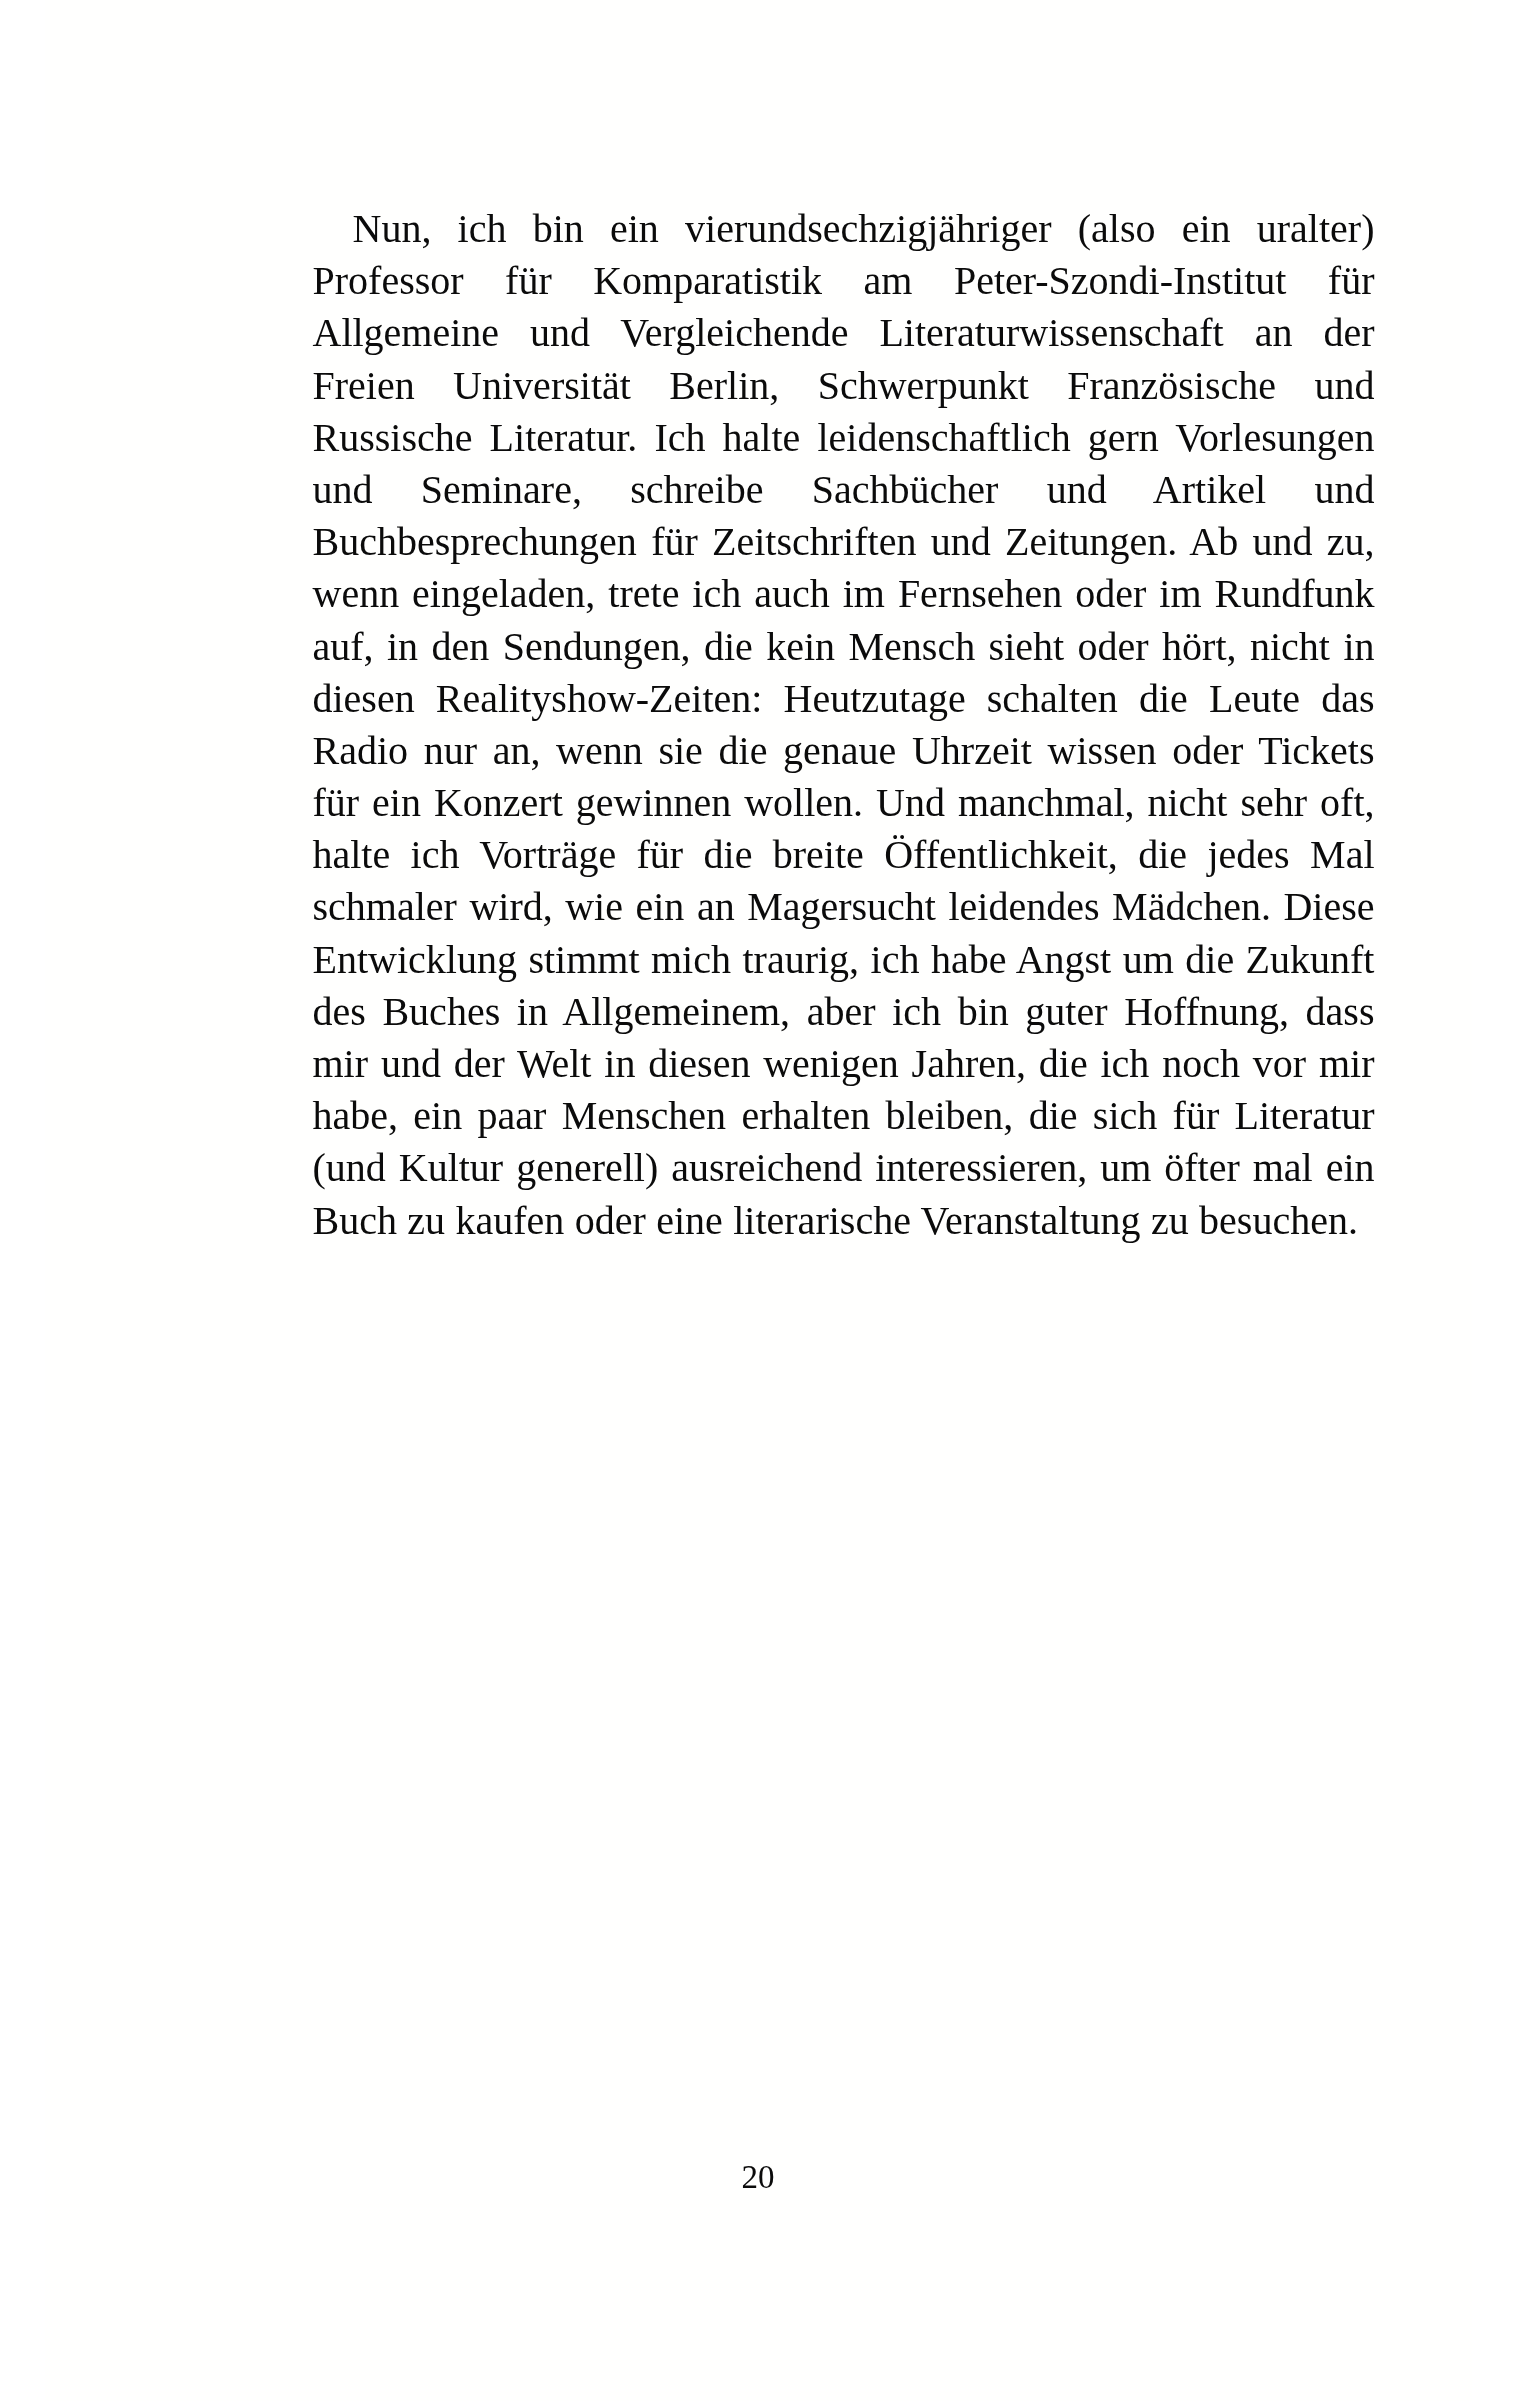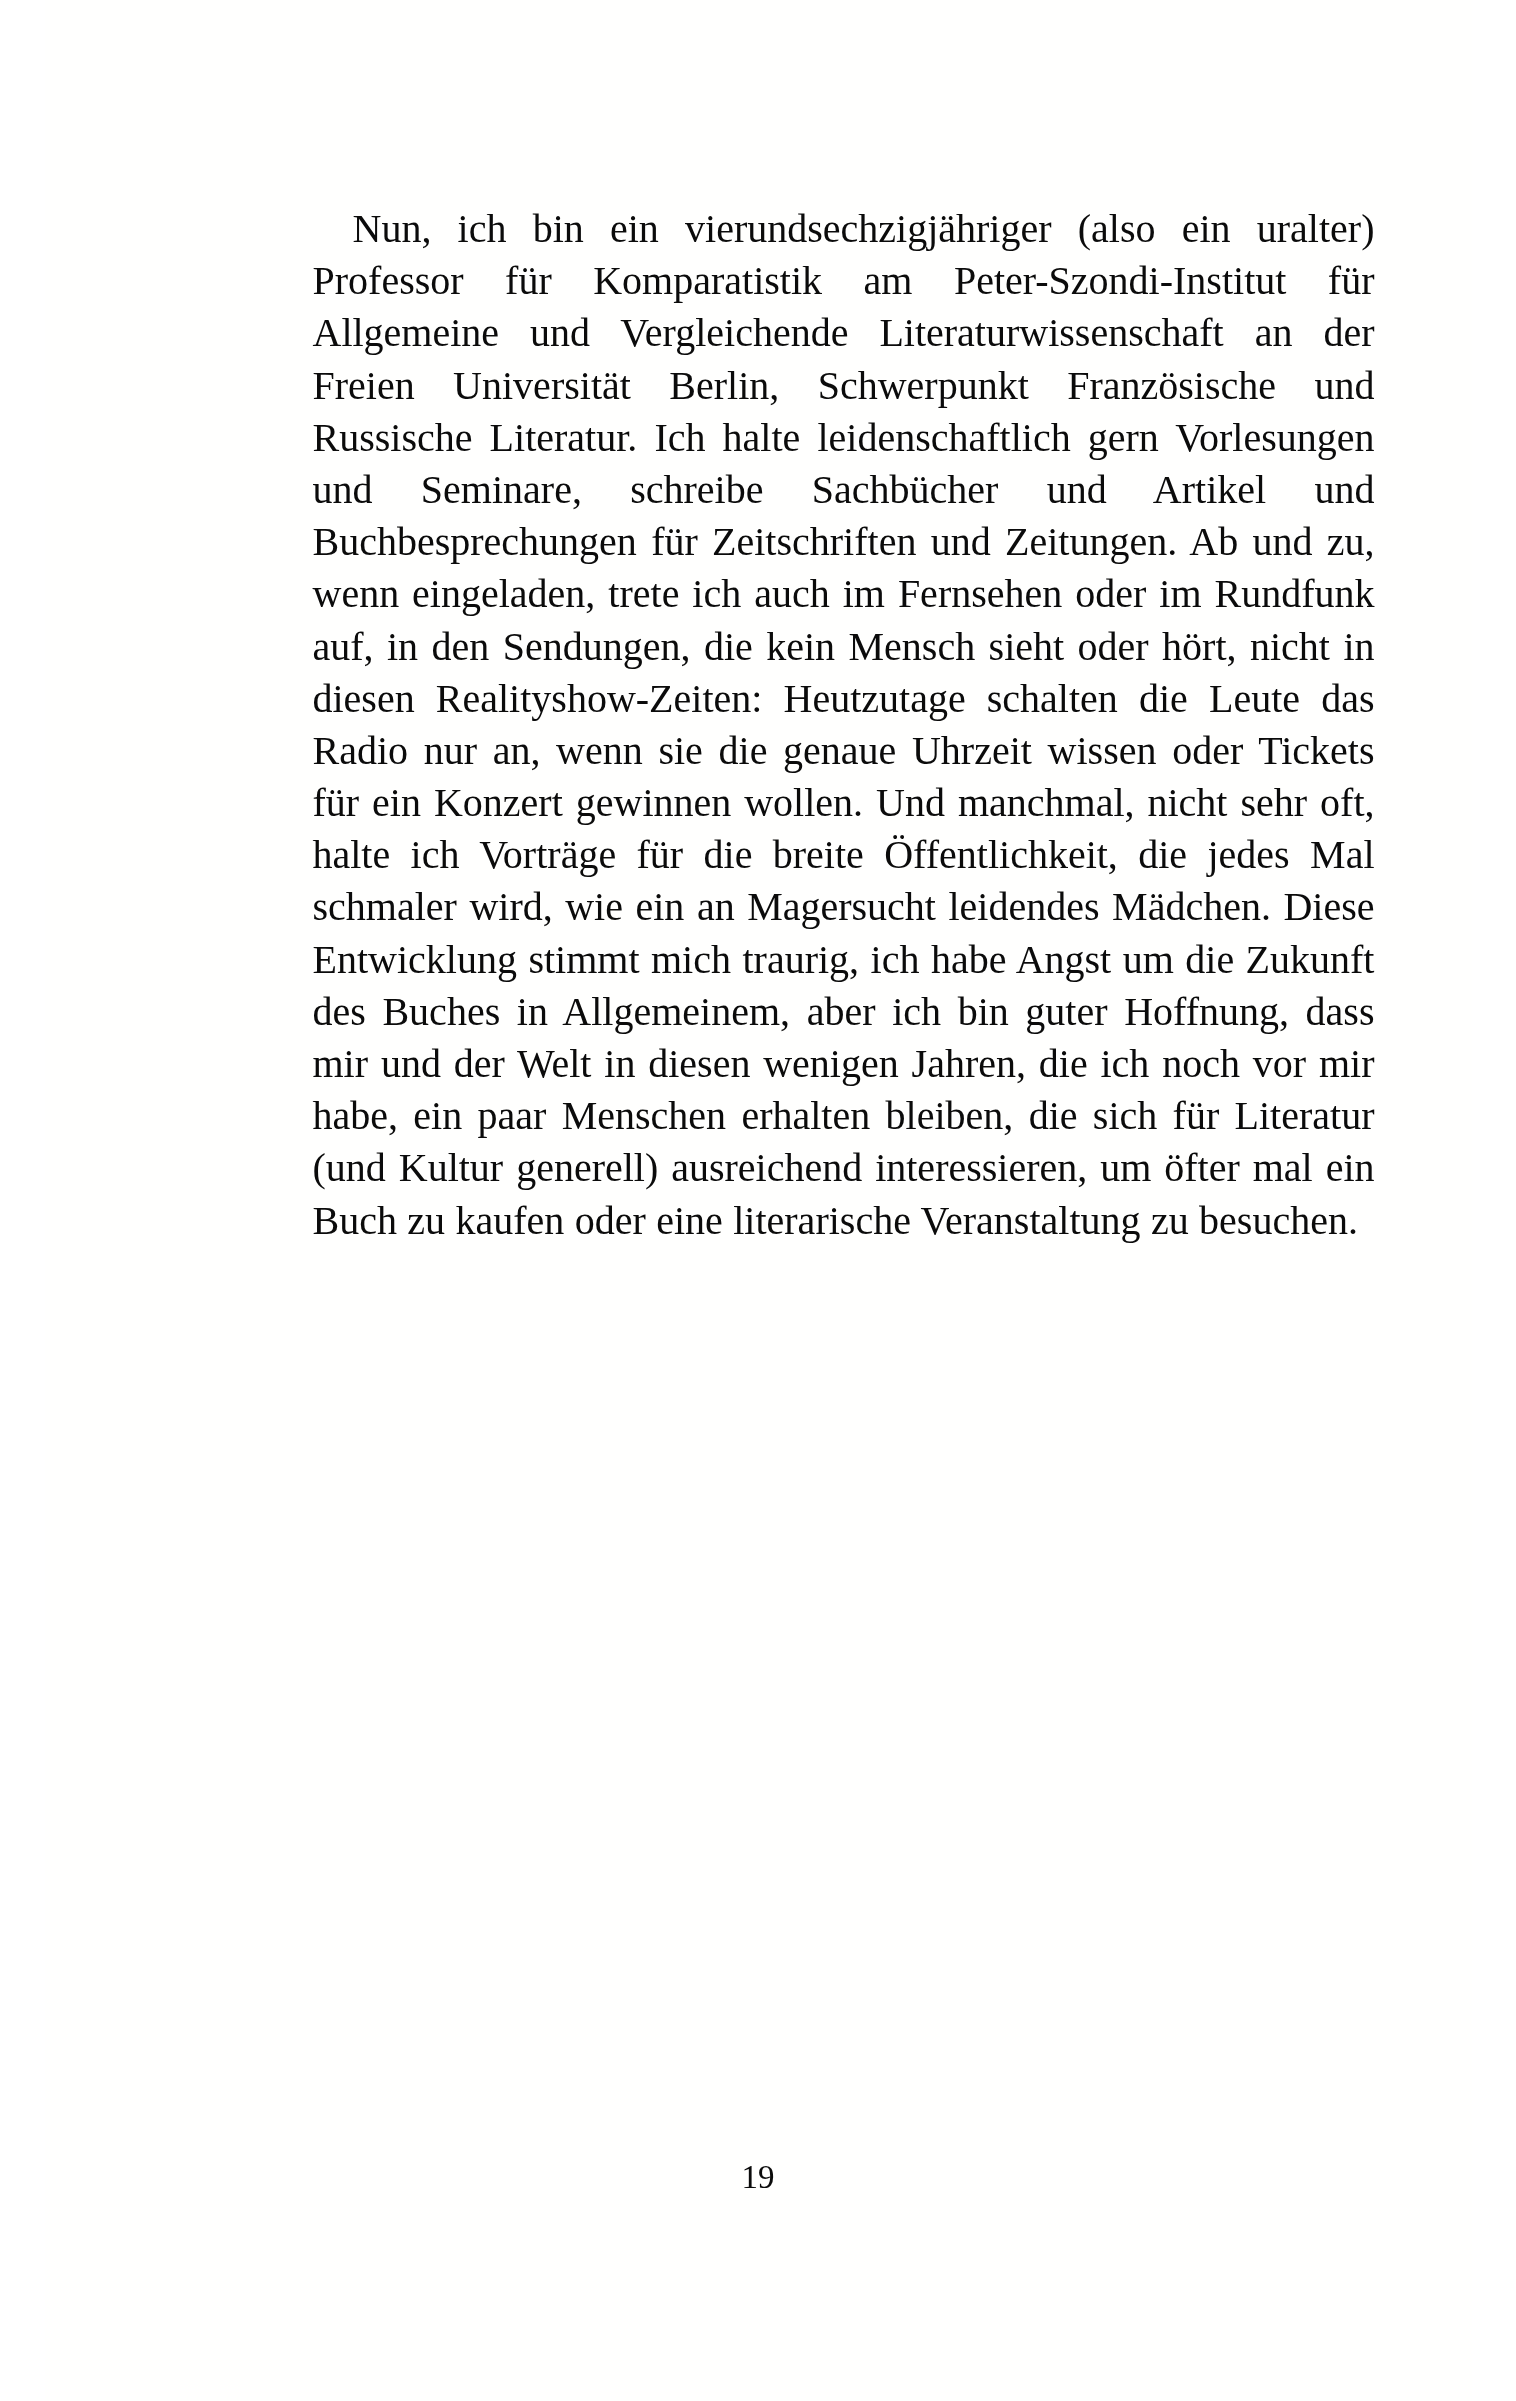--- a/index.html
+++ b/index.html
@@ -47,16 +47,16 @@
 </style>
 </head>
 <body>
 
 <div class="page">
 
   <div class="text-block">
     <p class="para">Nun, ich bin ein vierundsechzigjähriger (also ein uralter) Professor für Komparatistik am Peter-Szondi-Institut für Allgemeine und Vergleichende Literaturwissenschaft an der Freien Universität Berlin, Schwerpunkt Französische und Russische Literatur. Ich halte leidenschaftlich gern Vorlesungen und Seminare, schreibe Sachbücher und Artikel und Buchbesprechungen für Zeitschriften und Zeitungen. Ab und zu, wenn eingeladen, trete ich auch im Fernsehen oder im Rundfunk auf, in den Sendungen, die kein Mensch sieht oder hört, nicht in diesen Realityshow-Zeiten: Heutzutage schalten die Leute das Radio nur an, wenn sie die genaue Uhrzeit wissen oder Tickets für ein Konzert gewinnen wollen. Und manchmal, nicht sehr oft, halte ich Vorträge für die breite Öffentlichkeit, die jedes Mal schmaler wird, wie ein an Magersucht leidendes Mädchen. Diese Entwicklung stimmt mich traurig, ich habe Angst um die Zukunft des Buches in Allgemeinem, aber ich bin guter Hoffnung, dass mir und der Welt in diesen wenigen Jahren, die ich noch vor mir habe, ein paar Menschen erhalten bleiben, die sich für Literatur (und Kultur generell) ausreichend interessieren, um öfter mal ein Buch zu kaufen oder eine literarische Veranstaltung zu besuchen.</p>
   </div>
 
-  <div class="page-number">19</div>
+  <div class="page-number">20</div>
 
 </div>
 
 
 </body></html>

